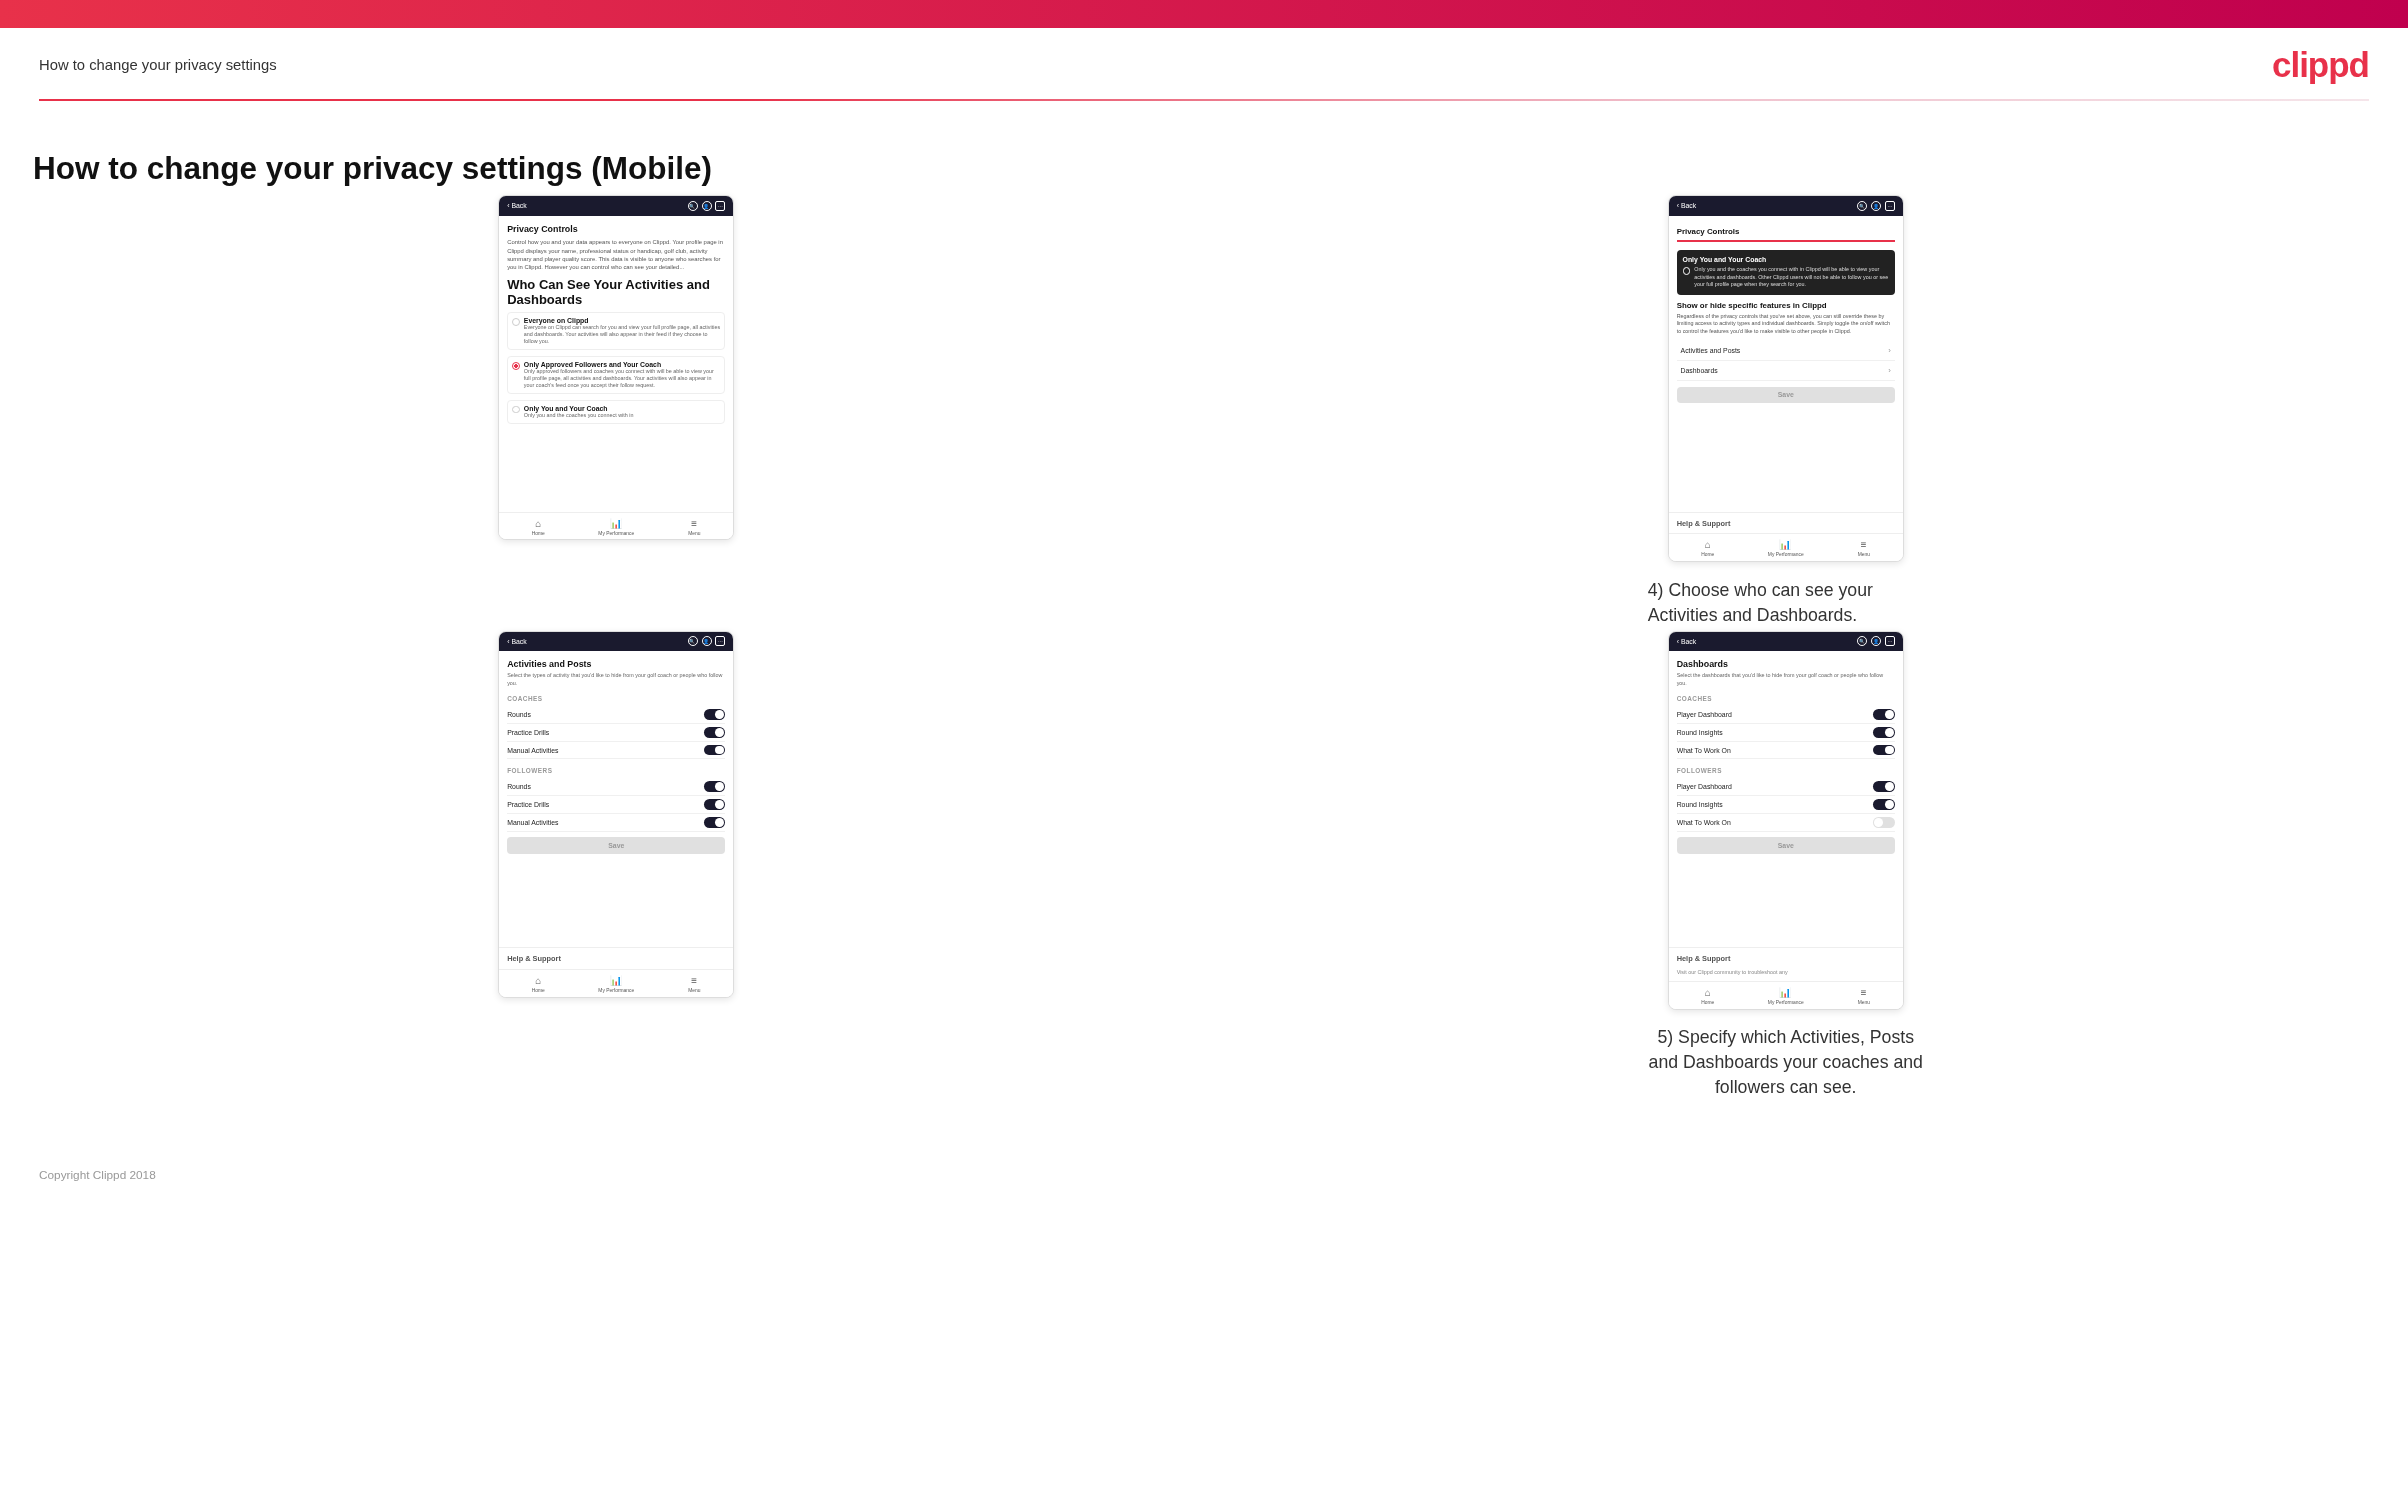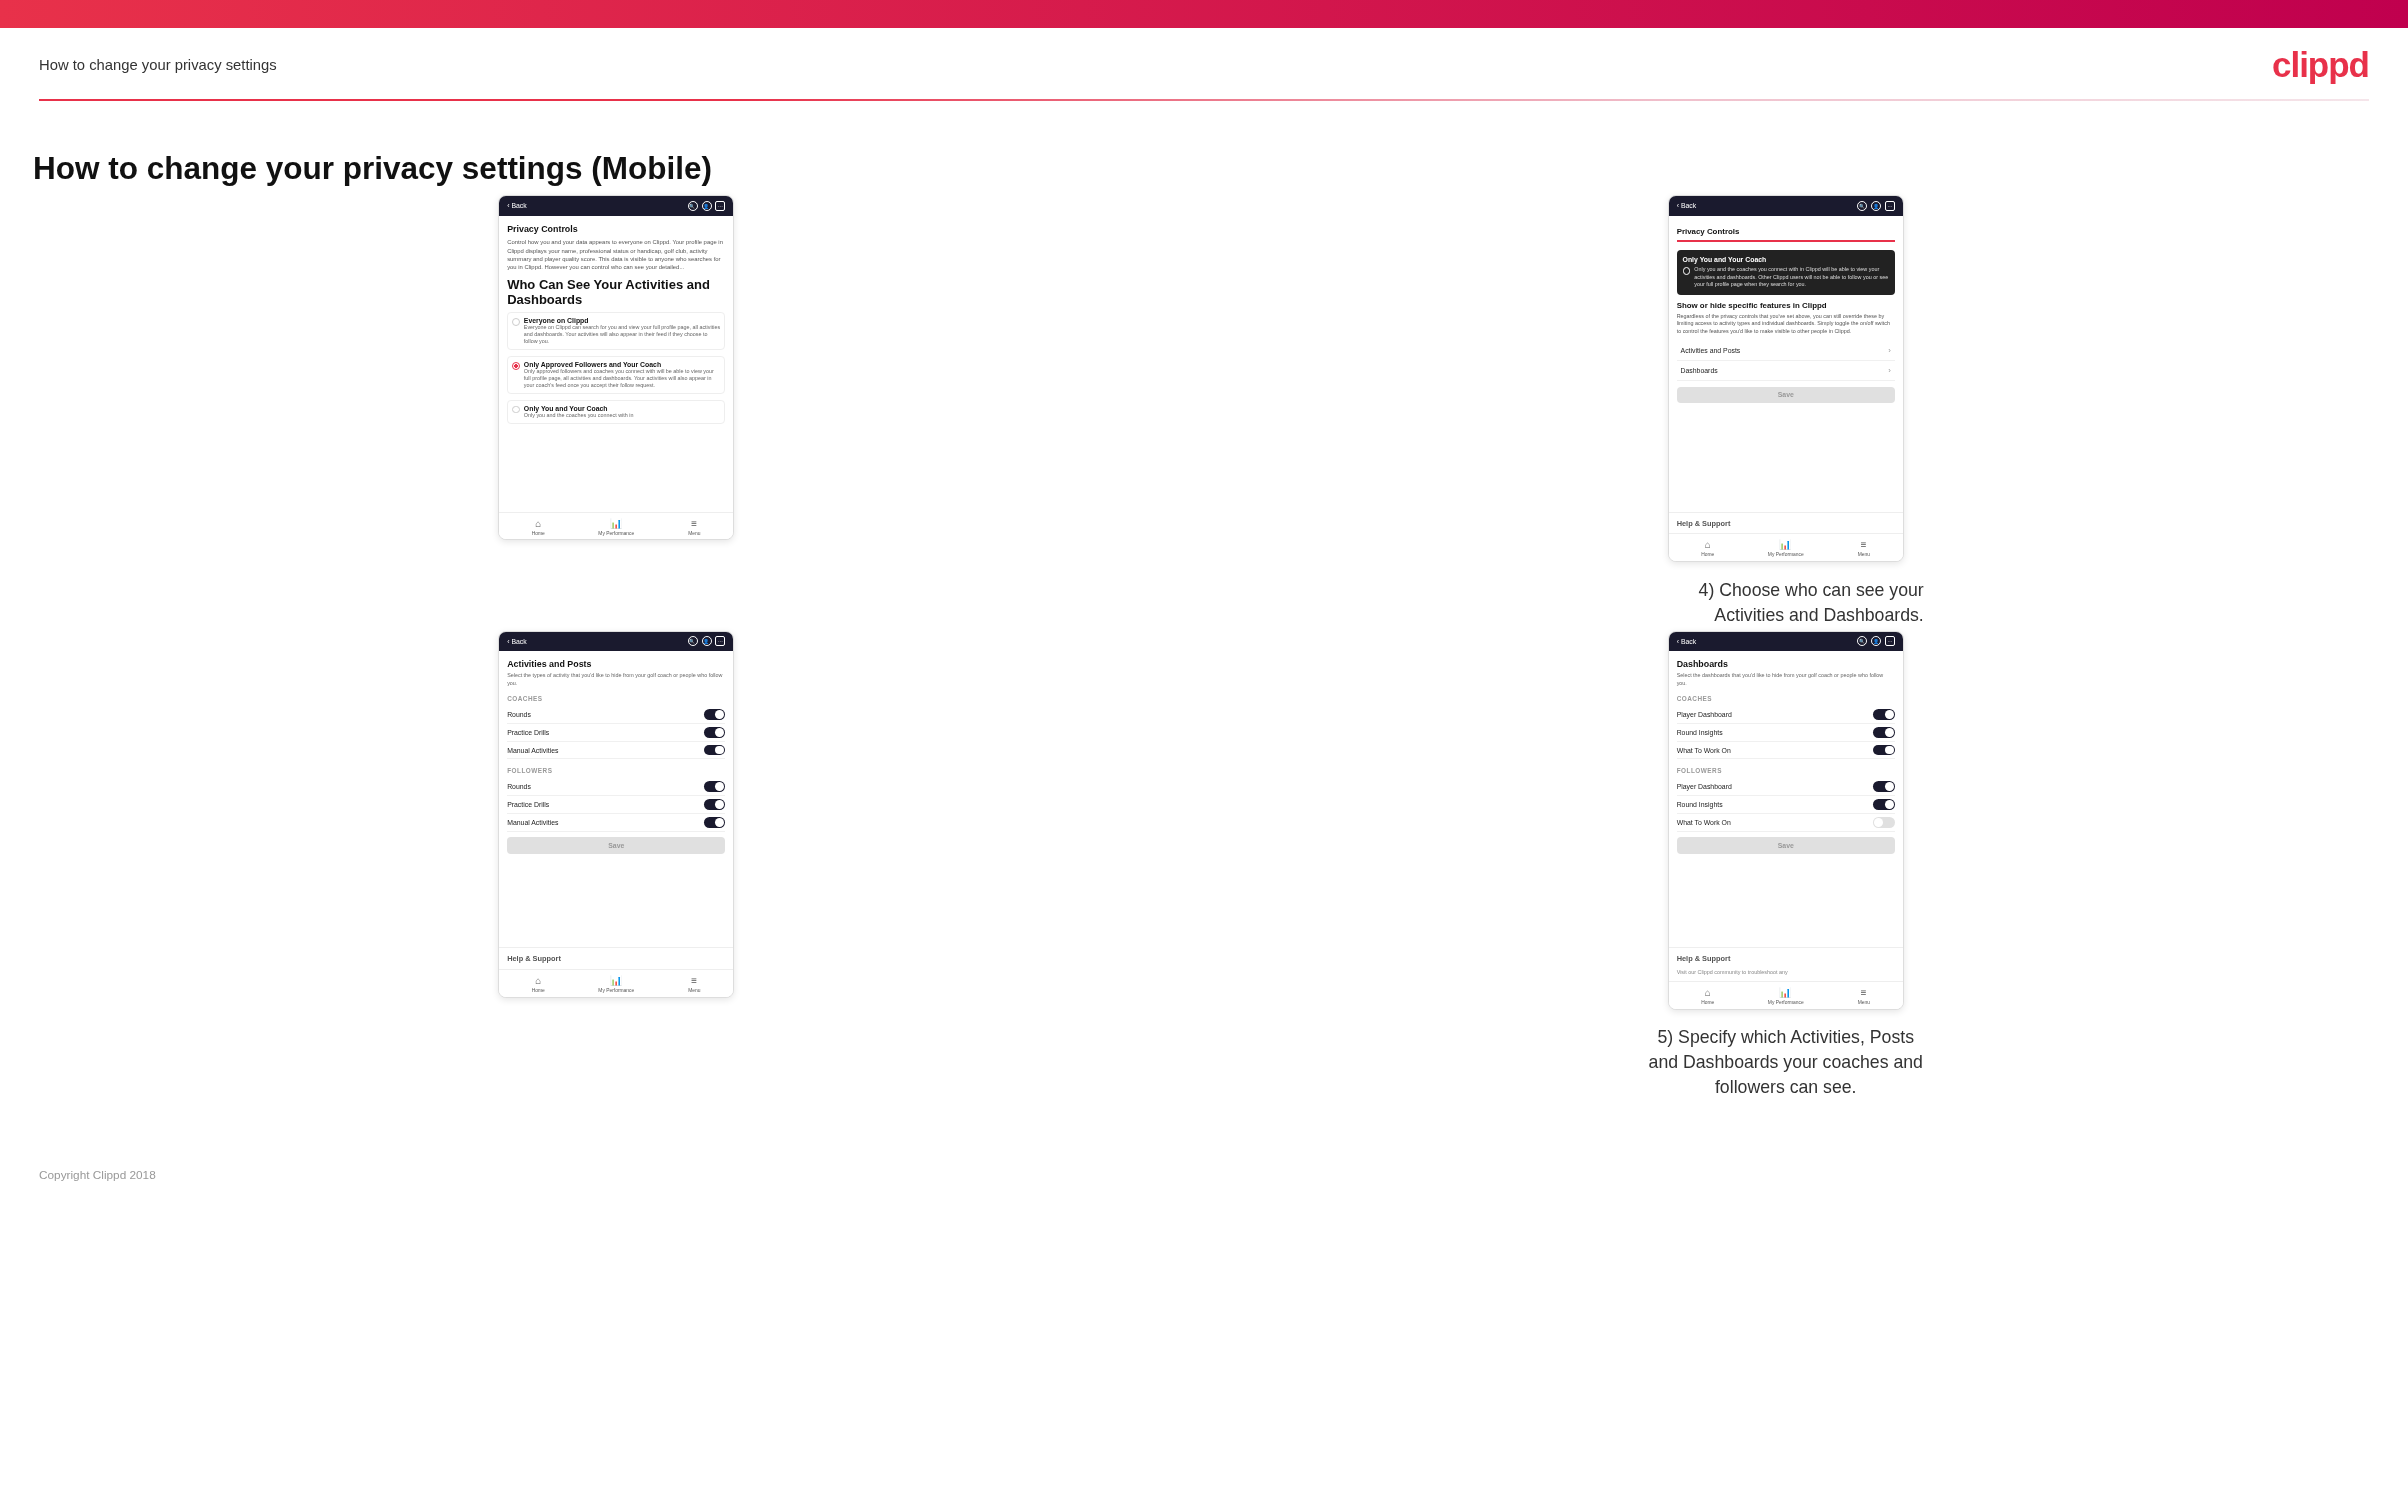--- a/index.html
+++ b/index.html
@@ -351,21 +351,21 @@
     }
     .mob-nav-label {
       font-size: 4.9px;
       color: #555;
     }
 
     
     .caption {
       font-size: 17.7px;
       color: #333;
-      text-align: right;
+      text-align: left;
       margin-top: 15.8px;
       max-width: 276px;
       line-height: 1.4;
     }
 
     
     .footer {
       padding: 29.6px 39px 19.7px;
       font-size: 11.8px;
       color: #999;

